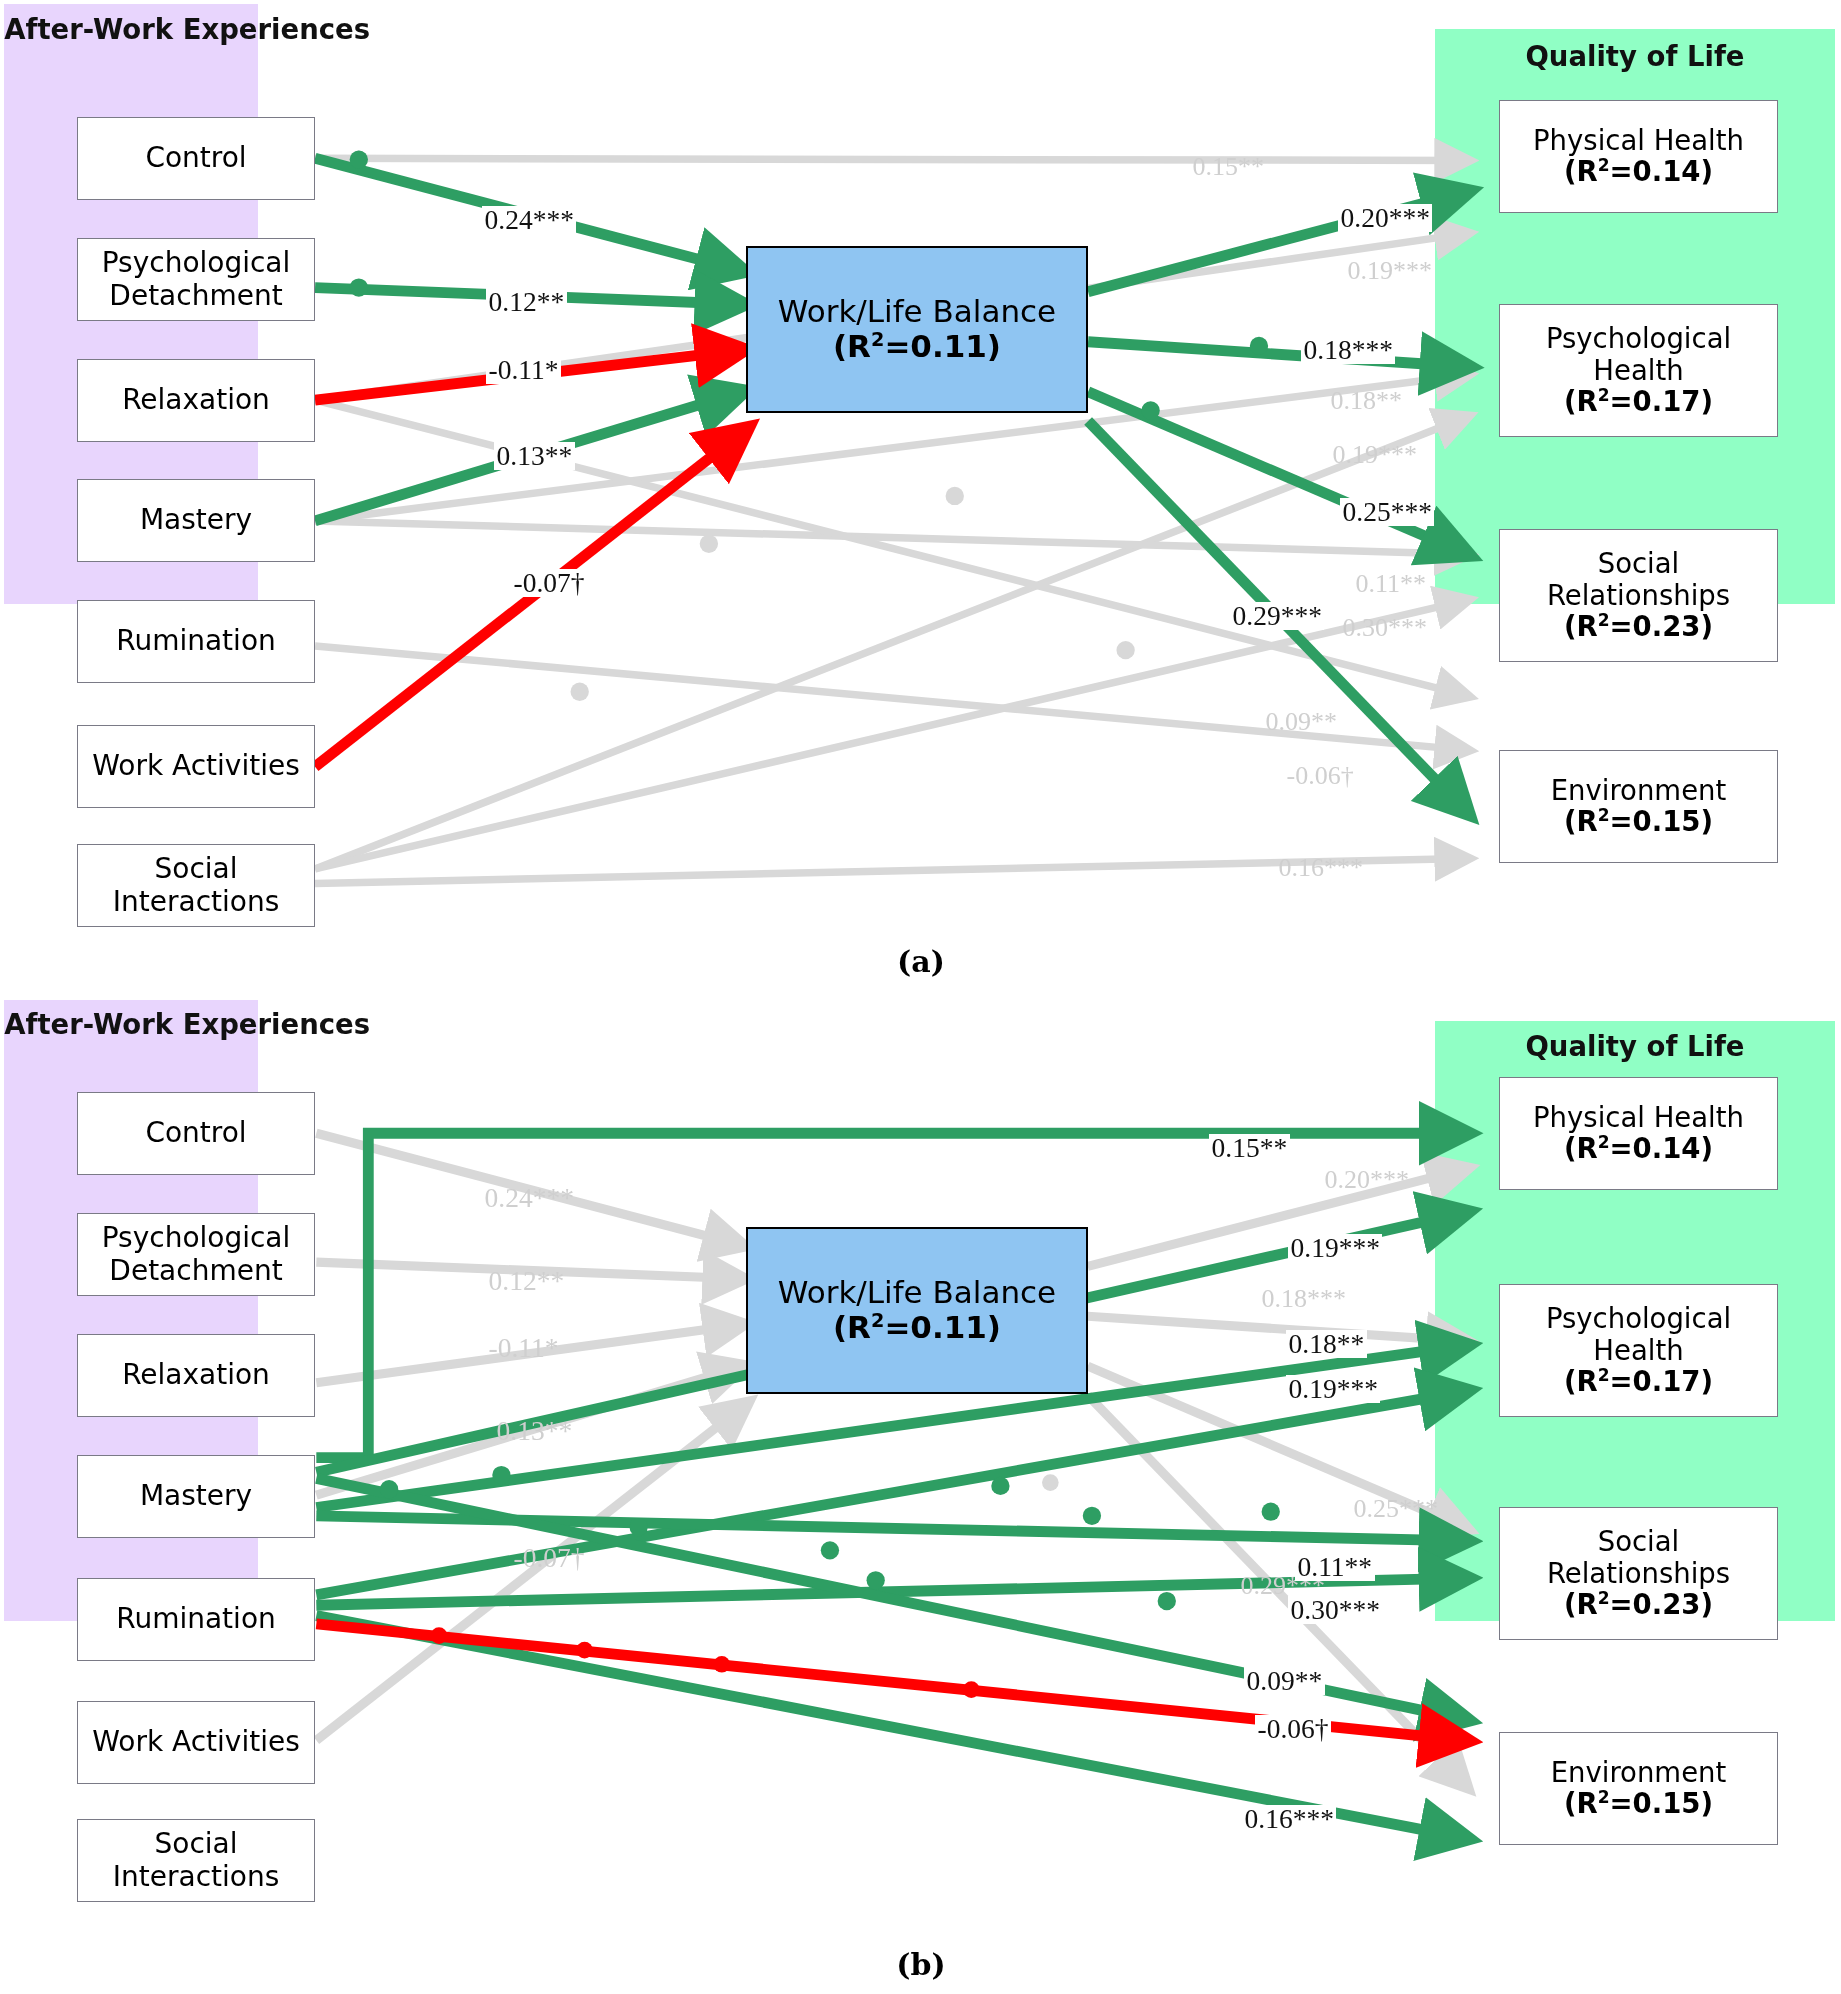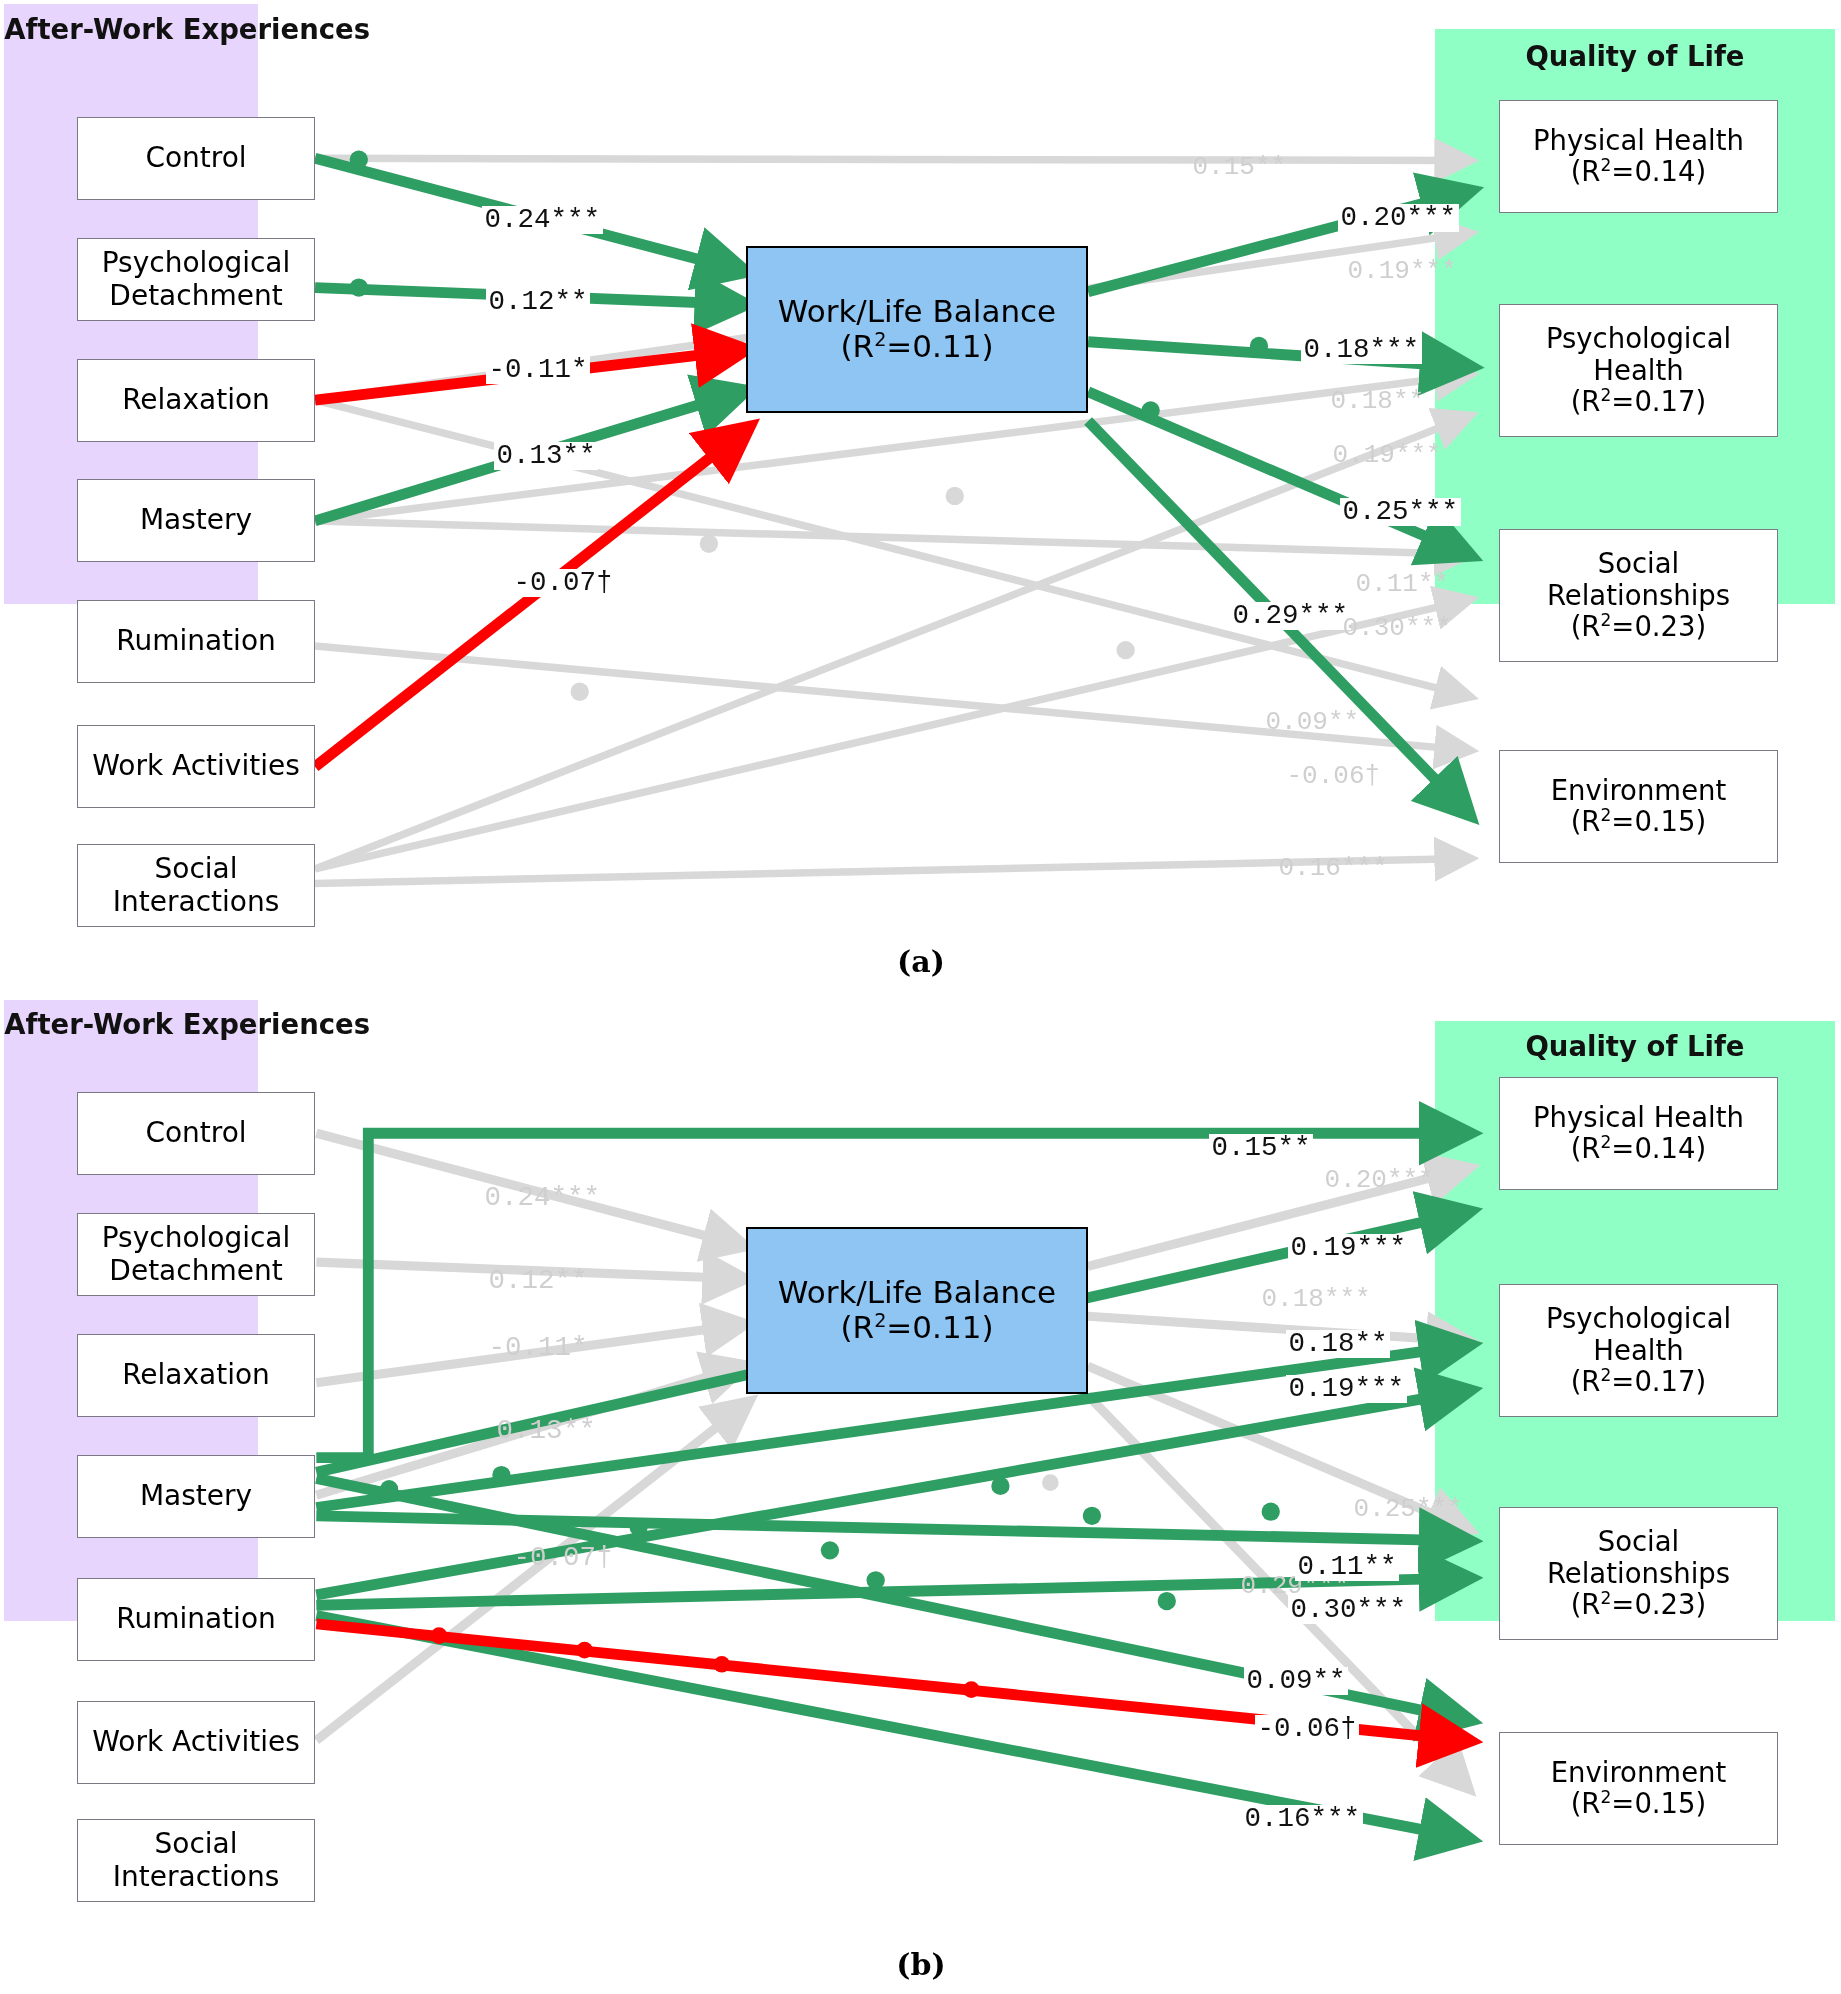--- a/index.html
+++ b/index.html
@@ -52,27 +52,27 @@
     color: #000000;
     line-height: 1.15;
     font-family: "DejaVu Sans", sans-serif;
   }
   .node.mediator {
     background: #8FC5F2;
     border: 2.5px solid #000000;
   }
   .node-text { padding: 0 3.3px; }
   .node-text sup { font-size: .62em; vertical-align: super; }
-  .r2 { font-weight: normal; }
+  .r2 { font-weight: bold; }
 
   
   .edge-label {
     position: absolute;
     white-space: nowrap;
-    font-family: Liberation Mono, monospace;
+    font-family: Liberation Serif, serif;
     color: #111111;
     background: #ffffff;
     padding: 0 2.5px;
     line-height: 1;
   }
   .edge-label.dim { color: #CFCFCF; }
 
   .panel-caption {
     position: absolute;
     width: 1842px;

